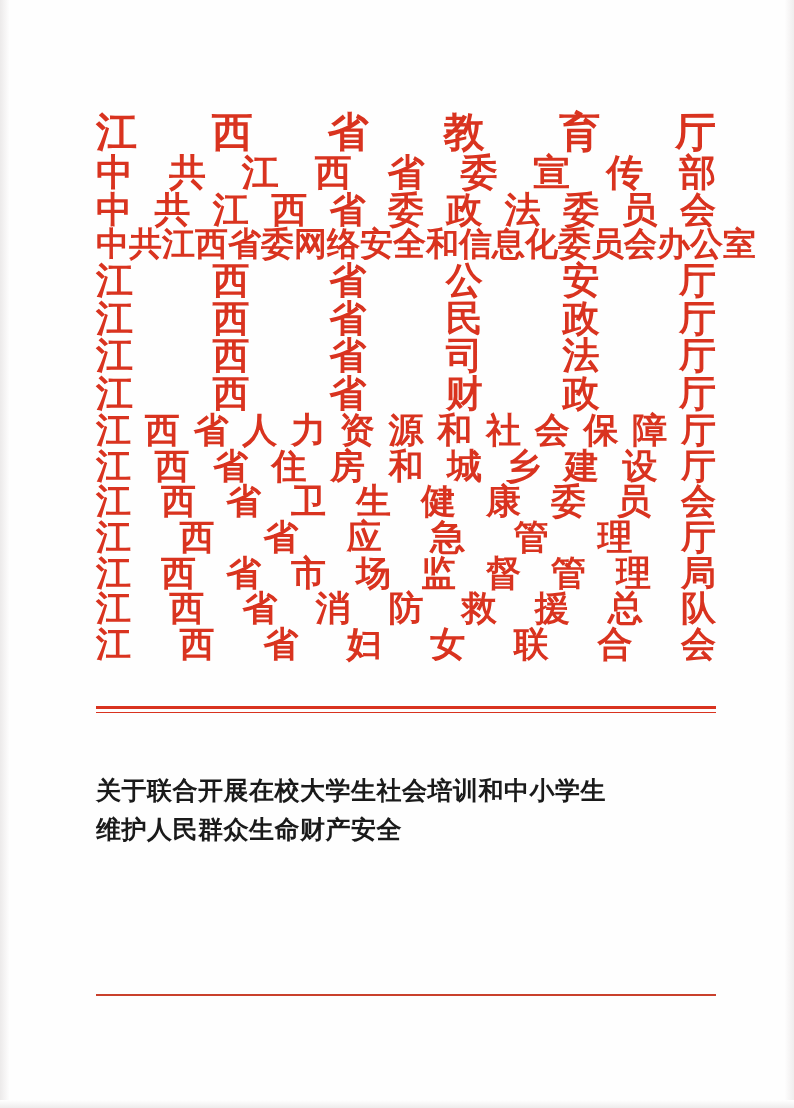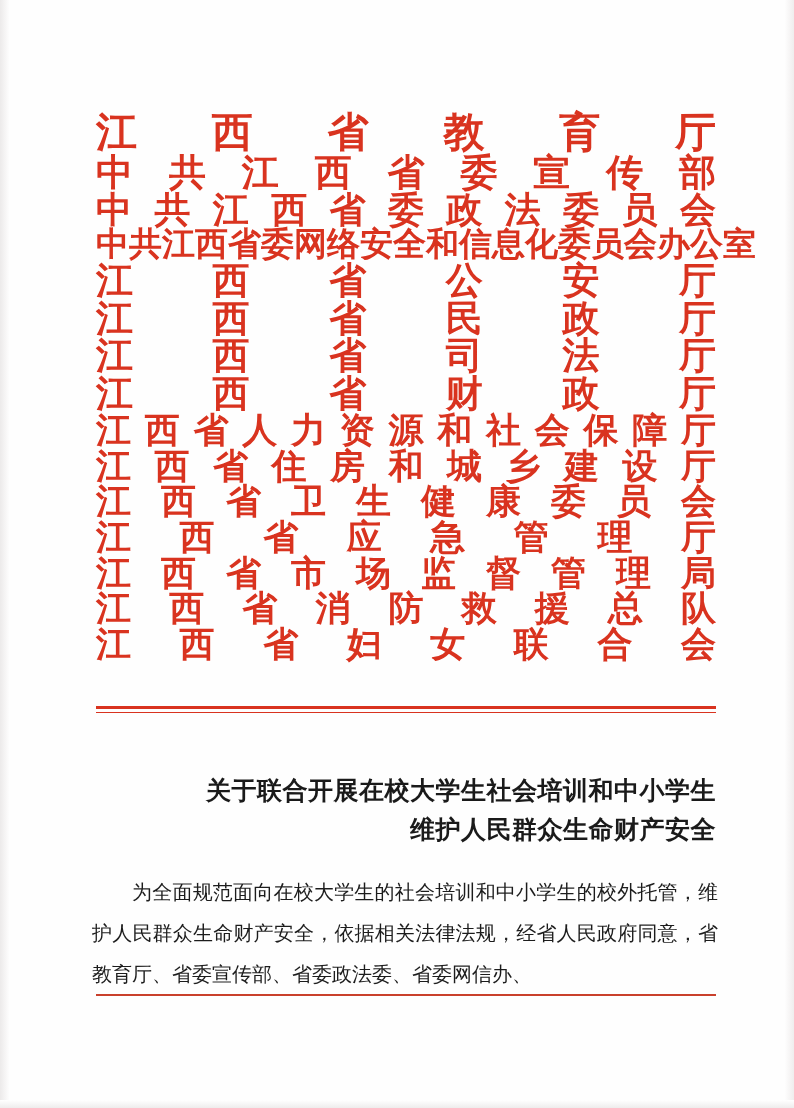--- a/index.html
+++ b/index.html
@@ -76,21 +76,21 @@
     width: 100%;
     margin-top: 3px;
   }
 
   
   .doc-title {
     position: absolute;
     left: 96px;
     top: 772px;
     width: 620px;
-    text-align: right;
+    text-align: left;
     color: #1a1a1a;
     font-size: 25px;
     font-weight: bold;
     line-height: 1.55;
     letter-spacing: 0.5px;
     font-family: "Liberation Serif", "DejaVu Serif", serif;
   }
   .doc-title div { white-space: nowrap; }
 
   
@@ -325,19 +325,16 @@
   <div class="rule-wrap" style="top:706px;">
     <div class="rule-thick"></div>
     <div class="rule-thin"></div>
   </div>
 
   <div class="doc-title">
     <div>关于联合开展在校大学生社会培训和中小学生</div>
     <div>维护人民群众生命财产安全</div>
   </div>
 
-  <div class="body-text">
-    <p>为全面规范面向在校大学生的社会培训和中小学生的校外托管，维护人民群众生命财产安全，依据相关法律法规，经省人民政府同意，省教育厅、省委宣传部、省委政法委、省委网信办、</p>
-  </div>
 
   <div class="bottom-rule"></div>
 
 </div>
 
 </body></html>

